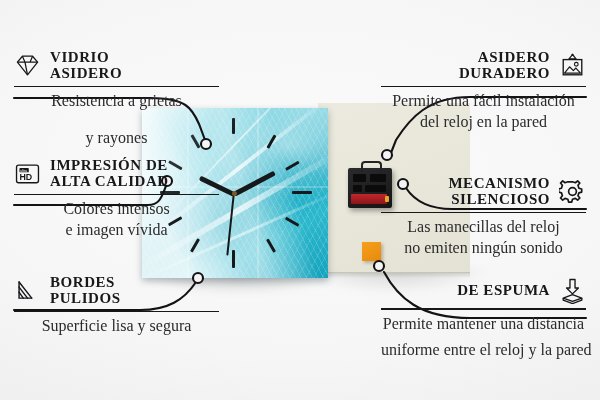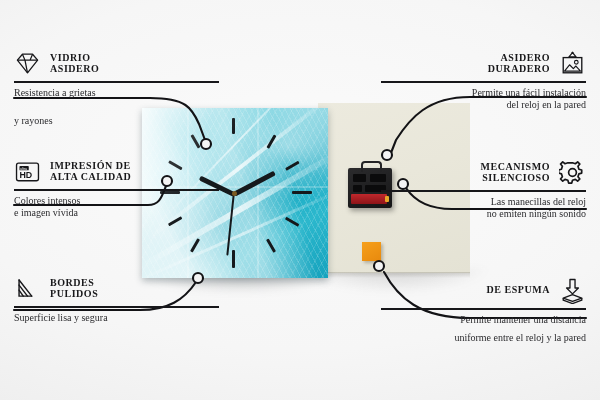--- a/index.html
+++ b/index.html
@@ -107,34 +107,34 @@
     background:linear-gradient(150deg,#f6a01c,#e8890d);
     box-shadow:2px 2px 3px rgba(90,80,60,.35);
   }
   
   #wires{position:absolute;left:0;top:0;width:600px;height:400px;}
   
   .feat{position:absolute;width:205px;}
   .feat .head{display:flex;align-items:center;gap:9px;}
   .feat .titles{display:flex;flex-direction:column;line-height:1.06;}
   .feat .t{
-    font-weight:bold;font-size:10px;letter-spacing:.55px;color:#18181a;
+    font-weight:bold;font-size:15px;letter-spacing:.55px;color:#18181a;
     white-space:nowrap;
   }
   .feat .rule{height:1.6px;background:#17171a;margin-top:4px;}
   .feat .body{
-    font-size:10px;line-height:1.26;color:#2b2b2e;margin-top:4px;white-space:nowrap;
+    font-size:16px;line-height:1.26;color:#2b2b2e;margin-top:4px;white-space:nowrap;text-align:center;
   }
   .feat.left{left:14px;text-align:left;}
   .feat.right{right:14px;text-align:right;}
   .feat.right .head{justify-content:flex-end;}
   .feat.right .titles{align-items:flex-end;}
   .ico{width:27px;height:27px;flex:0 0 27px;display:block;}
   #f1{top:50px;} #f2{top:158px;} #f3{top:275px;}
-  #f4{top:50px;} #f5{top:159px;} #f6{top:277px;}
+  #f4{top:50px;} #f5{top:176px;} #f6{top:277px;}
 </style>
 </head>
 <body>
 
 <div id="stage">
 
   <div id="photo">
     <div class="panel-shadow"></div>
     <div class="wall-panel"></div>
     <div class="clock-shadow"></div>

